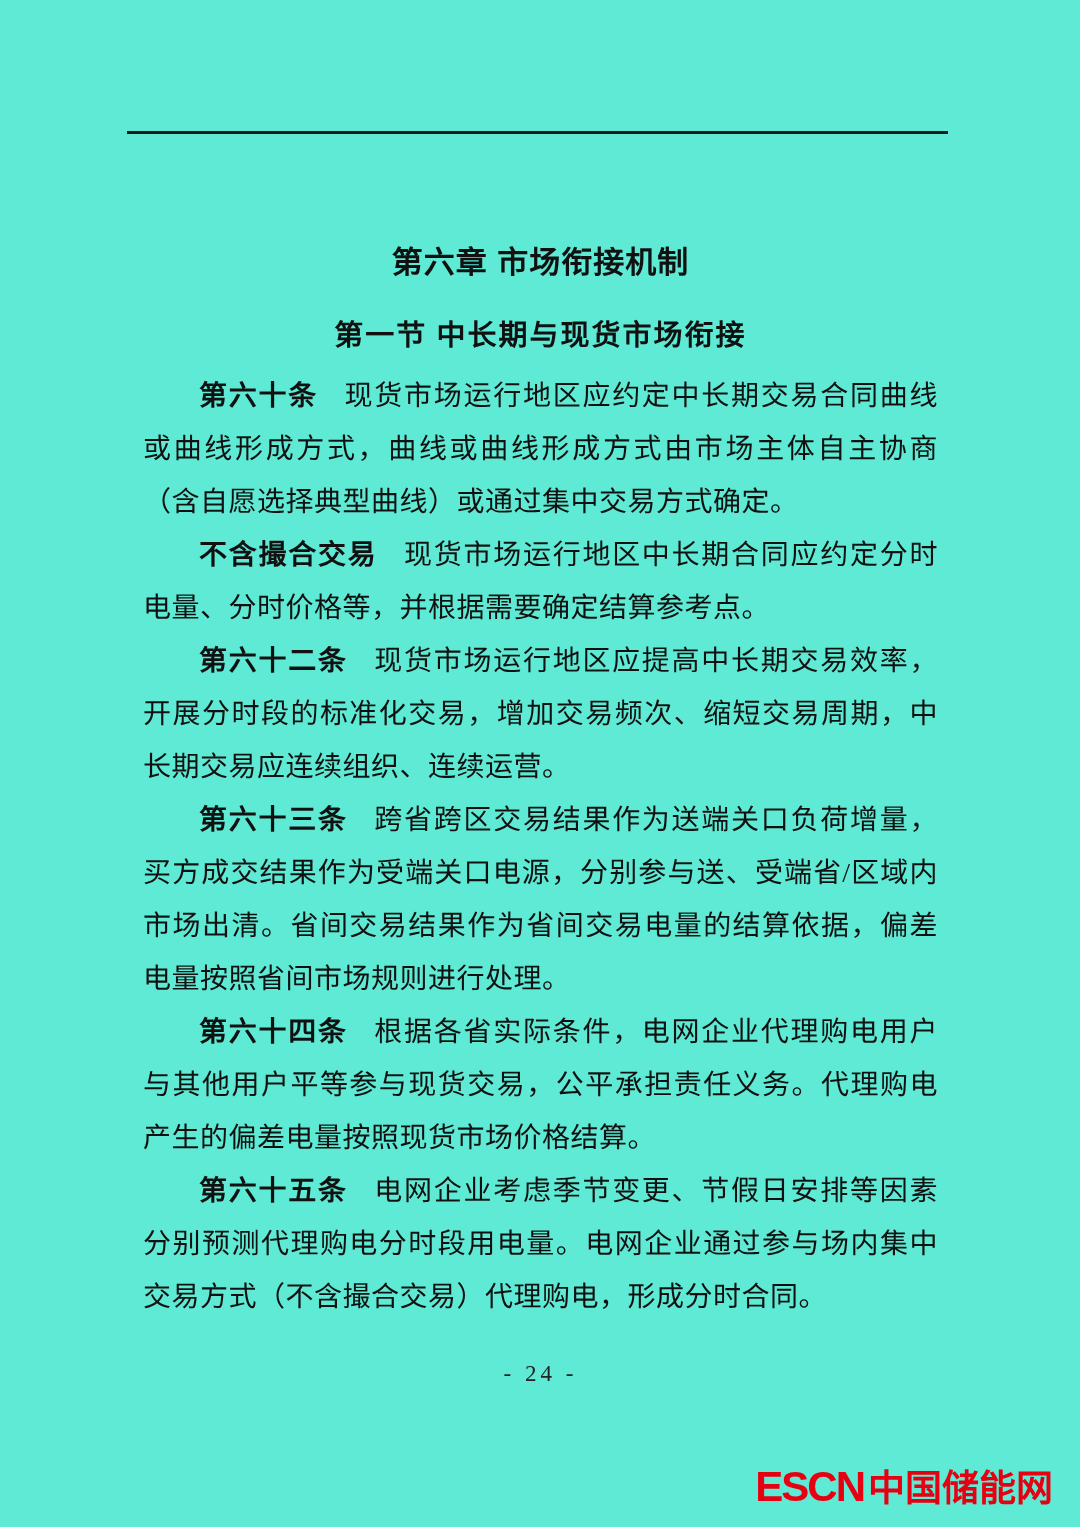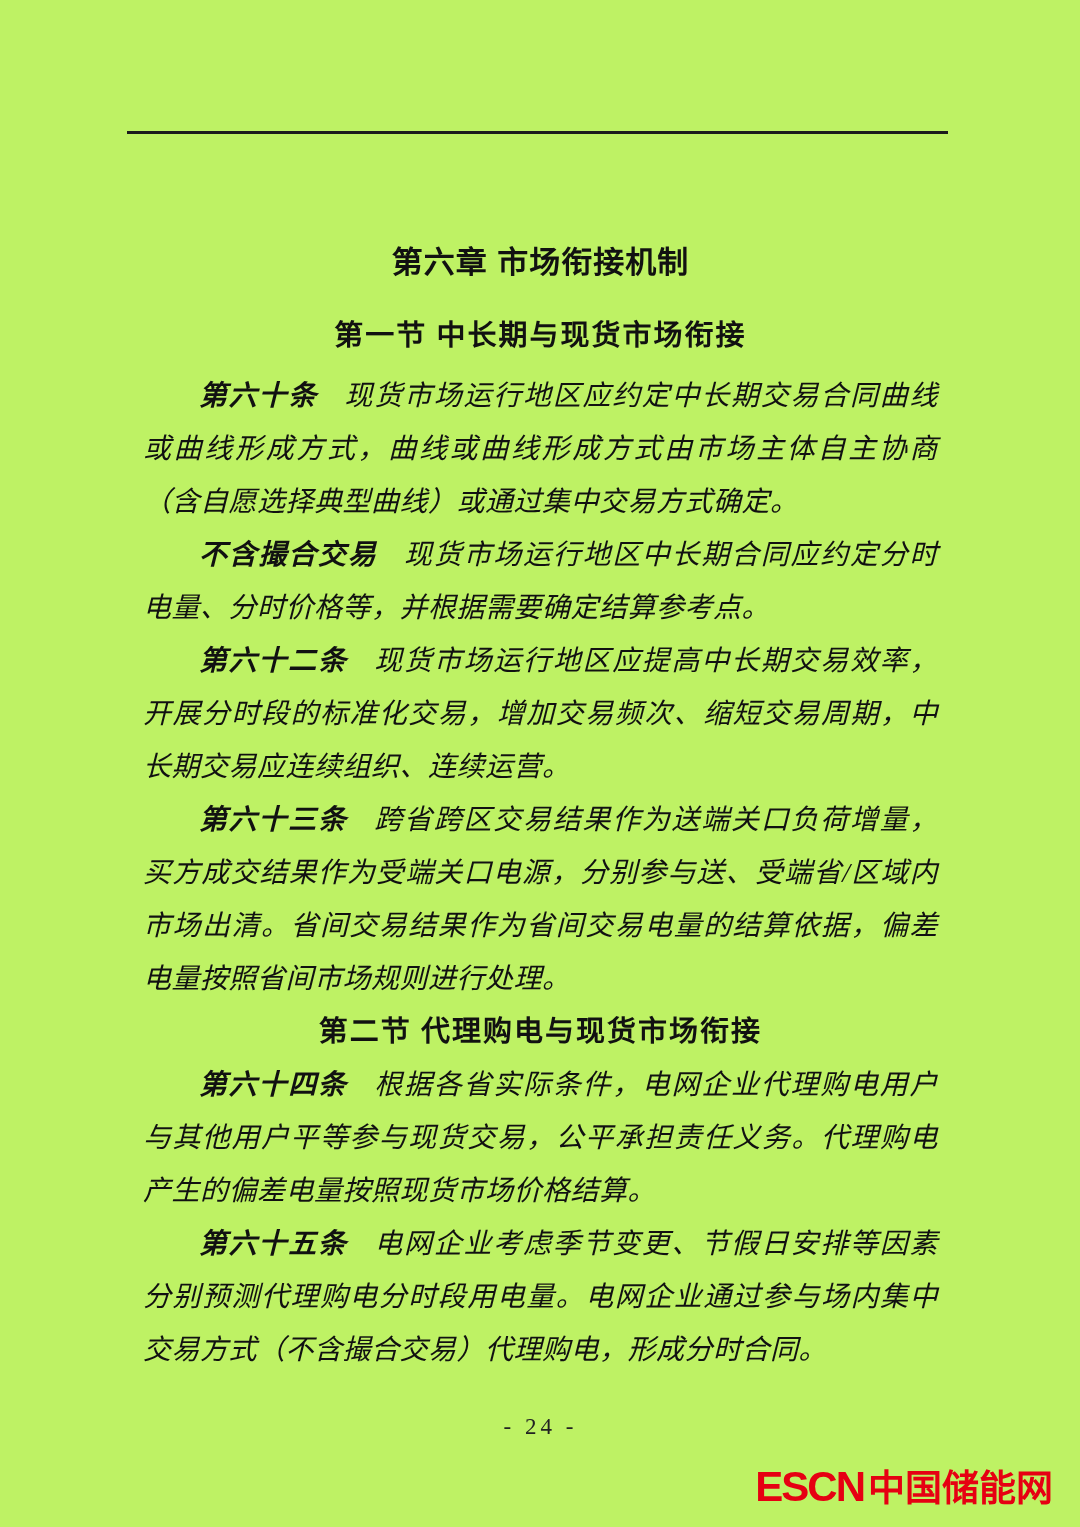--- a/index.html
+++ b/index.html
@@ -5,21 +5,21 @@
   html, body {
     margin: 0;
     padding: 0;
     background: #ffffff;
   }
   .page {
     position: relative;
     width: 1080px;
     height: 1527px;
     margin: 0 auto;
-    background: #bef264;
+    background: #5eead4;
     overflow: hidden;
     font-family: "Liberation Serif", "DejaVu Serif", serif;
     color: #111111;
   }
   .top-rule {
     position: absolute;
     left: 127px;
     top: 131px;
     width: 821px;
     height: 3px;
@@ -56,21 +56,20 @@
     margin-top: 14px;
   }
   .article {
     margin: 0;
     font-size: 28px;
     line-height: 53px;
     text-align: justify;
     text-justify: inter-character;
     text-indent: 2em;
     letter-spacing: 0.5px;
-    font-style: italic;
   }
   .article-label {
     font-weight: 700;
     margin-right: 0.95em;
   }
   .page-number {
     margin-top: 36px;
     font-size: 23px;
     line-height: 30px;
     text-align: center;
@@ -121,21 +120,20 @@
       </p>
 
       <p class="article">
         <span class="article-label">第六十二条</span><span>现货市场运行地区应提高中长期交易效率，开展分时段的标准化交易，增加交易频次、缩短交易周期，中长期交易应连续组织、连续运营。</span>
       </p>
 
       <p class="article">
         <span class="article-label">第六十三条</span><span>跨省跨区交易结果作为送端关口负荷增量，买方成交结果作为受端关口电源，分别参与送、受端省/区域内市场出清。省间交易结果作为省间交易电量的结算依据，偏差电量按照省间市场规则进行处理。</span>
       </p>
 
-      <h2 class="section-title inflow">第二节 代理购电与现货市场衔接</h2>
 
       <p class="article">
         <span class="article-label">第六十四条</span><span>根据各省实际条件，电网企业代理购电用户与其他用户平等参与现货交易，公平承担责任义务。代理购电产生的偏差电量按照现货市场价格结算。</span>
       </p>
 
       <p class="article">
         <span class="article-label">第六十五条</span><span>电网企业考虑季节变更、节假日安排等因素分别预测代理购电分时段用电量。电网企业通过参与场内集中交易方式（不含撮合交易）代理购电，形成分时合同。</span>
       </p>
 
     </div>

